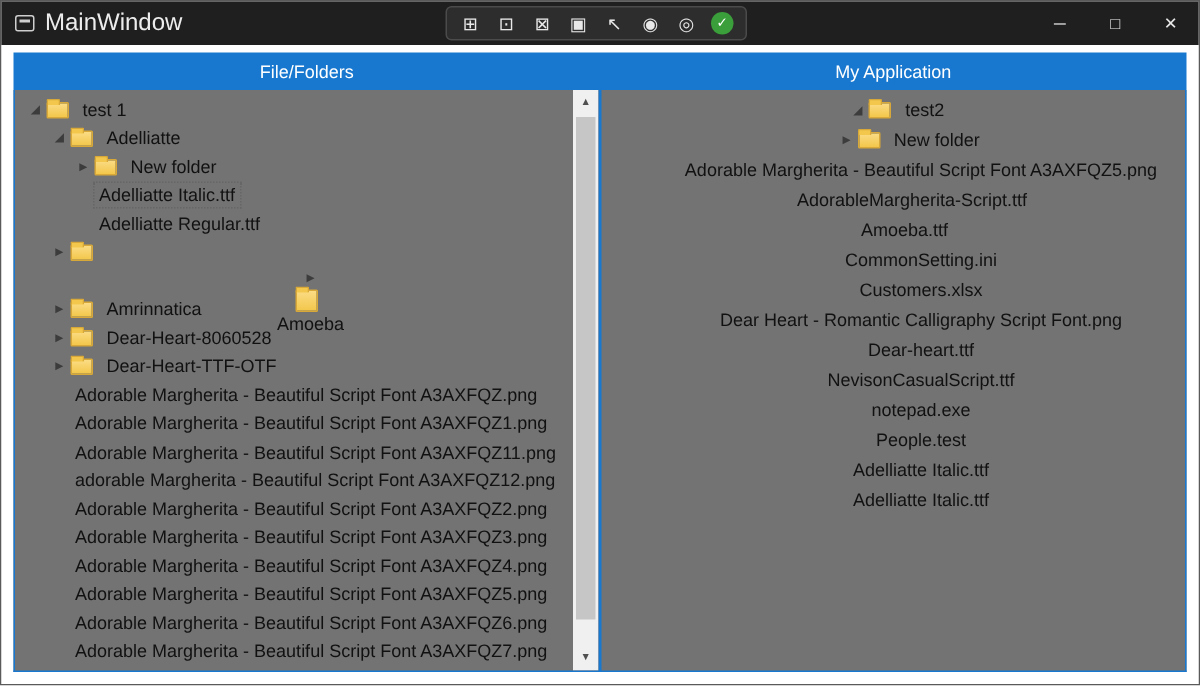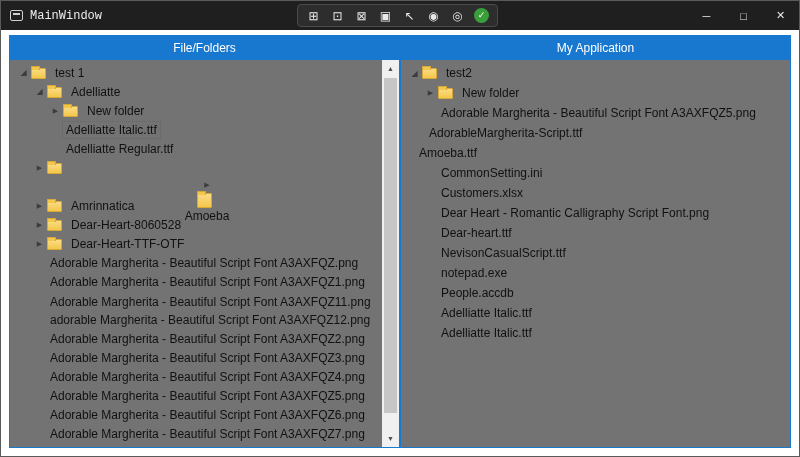--- a/index.html
+++ b/index.html
@@ -5,38 +5,38 @@
   * { box-sizing: border-box; margin: 0; padding: 0; }
   html, body { width: 800px; height: 457px; overflow: hidden; }
   body { font-family: "Liberation Sans", sans-serif; background: #ffffff; }
 
   .window { width: 800px; height: 457px; border: 1px solid #5a5a5a; display: flex; flex-direction: column; background: #fff; }
 
   
   .titlebar { flex: 0 0 29px; height: 29px; background: var(--titlebar-bg, #1f1f1f); display: flex; align-items: center; position: relative; }
   .app-icon { width: 13px; height: 11px; border: 1px solid #cfcfcf; border-radius: 2px; margin: 0 7px 0 9px; position: relative; flex: 0 0 13px; }
   .app-icon::after { content: ""; position: absolute; left: 2px; top: 2px; right: 2px; height: 2px; background: #cfcfcf; }
-  .title { font-size: 12px; color: #ededed; font-family: Liberation Mono, monospace; }
+  .title { font-size: 16px; color: #ededed; }
   .toolbar { position: absolute; left: 296px; top: 3px; height: 23px; background: #2d2d2d; border: 1px solid #4b4b4b; border-radius: 4px; display: flex; align-items: center; gap: 9px; padding: 0 8px; }
   .tb-icon { font-size: 12px; color: #e8e8e8; line-height: 1; display: inline-flex; align-items: center; justify-content: center; width: 15px; height: 15px; }
   .tb-icon.round { border-radius: 50%; color: #fff; font-size: 9px; }
   .win-controls { margin-left: auto; display: flex; height: 100%; }
   .win-btn { width: 37px; height: 100%; display: flex; align-items: center; justify-content: center; font-size: 11px; color: #e8e8e8; }
 
   
   .content { flex: 1; display: flex; padding: 5px 8px 8px; background: #fff; min-height: 0; }
   .panel { flex: 1; display: flex; flex-direction: column; min-width: 0; }
   .panel-header { flex: 0 0 25px; height: 25px; background: var(--header-bg, #1878cf); color: #fff; font-size: 12px; display: flex; align-items: center; justify-content: center; }
   .panel-body { flex: 1; border: 1px solid var(--header-bg, #1878cf); border-top: none; position: relative; overflow: hidden; background: #737373; min-height: 0; }
   .rows { padding-top: 3px; }
   .panel-body.with-scroll .rows { padding-right: 17px; }
 
   
   .row { height: 19px; display: flex; align-items: center; white-space: nowrap; font-size: 12px; color: #111; }
-  .rows.wide .row { height: 20px; }
+  .rows.wide .row { height: 20px; justify-content: center; }
   .expander { width: 15px; flex: 0 0 15px; display: inline-flex; align-items: center; justify-content: center; color: #3c3c3c; }
   .expander.collapsed::before { content: "▶"; font-size: 7px; }
   .expander.expanded::before { content: "◢"; font-size: 8px; }
   .folder { width: 15px; height: 11px; flex: 0 0 15px; background: linear-gradient(#fbdc85, #f3c74b); border: 1px solid #d8a938; border-radius: 1px; position: relative; margin-right: 6px; margin-top: 1px; }
   .folder::before { content: ""; position: absolute; top: -3px; left: -1px; width: 7px; height: 3px; background: #f3c74b; border: 1px solid #d8a938; border-bottom: none; border-radius: 1px 1px 0 0; }
   .label { padding: 1px 3px; }
   .label.selected { outline: 1px dotted #666; }
 
   
   .scrollbar { position: absolute; top: 0; right: 0; bottom: 0; width: 17px; background: #f0f0f0; display: flex; flex-direction: column; align-items: center; }
@@ -218,21 +218,21 @@
             <div class="row" style="padding-left: 22px;">
               <span class="expander none"></span>
               <span class="label">NevisonCasualScript.ttf</span>
             </div>
             <div class="row" style="padding-left: 22px;">
               <span class="expander none"></span>
               <span class="label">notepad.exe</span>
             </div>
             <div class="row" style="padding-left: 22px;">
               <span class="expander none"></span>
-              <span class="label">People.accdb</span>
+              <span class="label">People.test</span>
             </div>
             <div class="row" style="padding-left: 22px;">
               <span class="expander none"></span>
               <span class="label">Adelliatte Italic.ttf</span>
             </div>
             <div class="row" style="padding-left: 22px;">
               <span class="expander none"></span>
               <span class="label">Adelliatte Italic.ttf</span>
             </div>
           </div>

